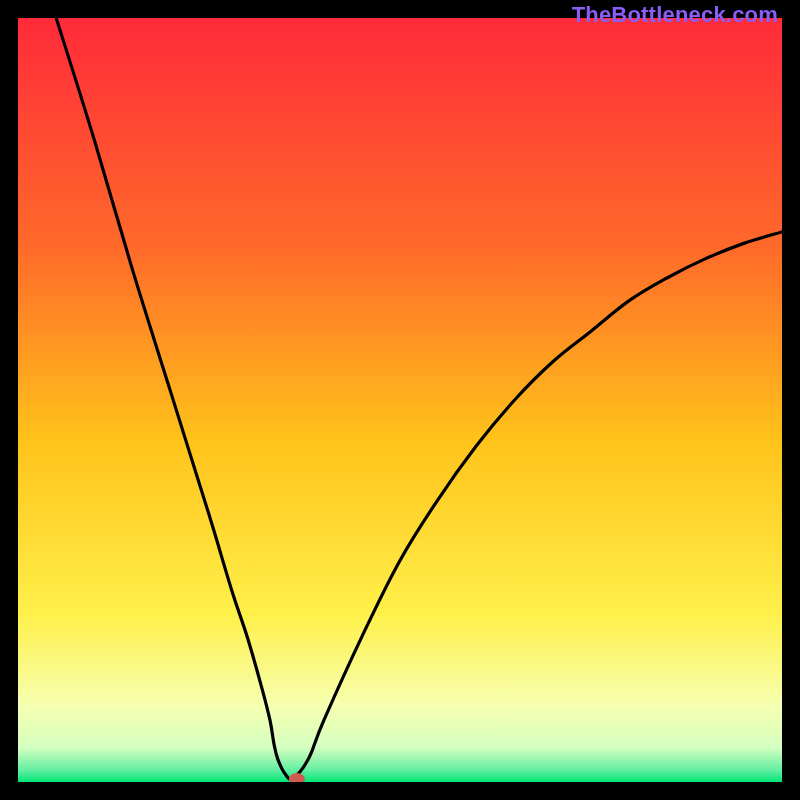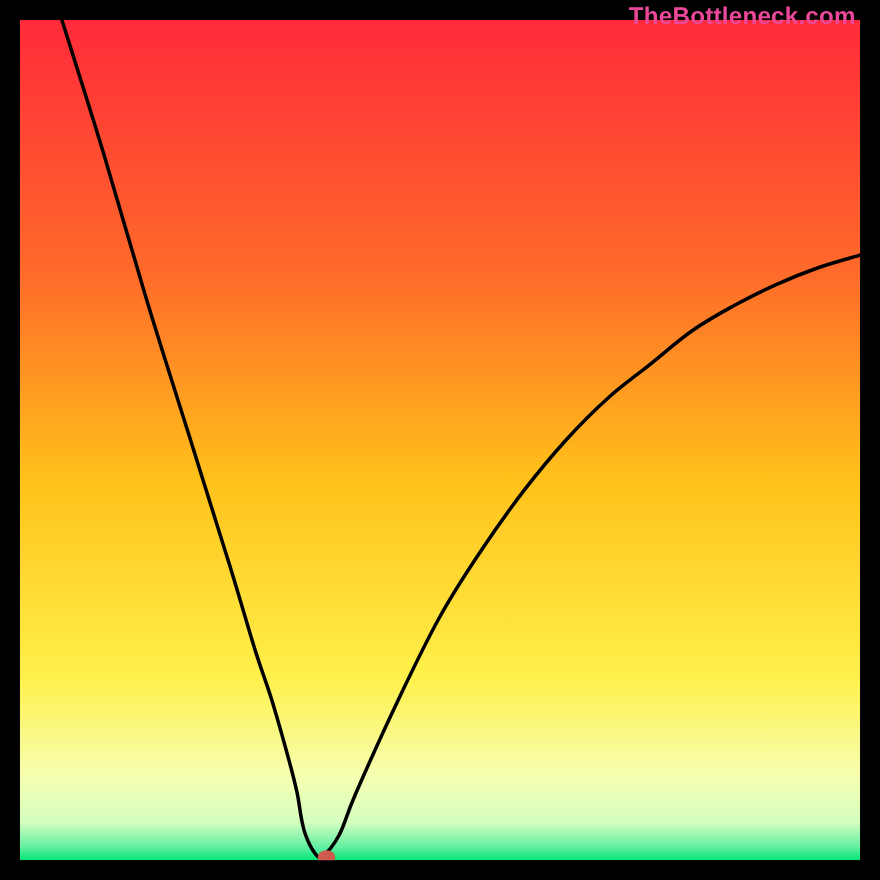--- a/index.html
+++ b/index.html
@@ -18,21 +18,21 @@
     height: 764px;
     background: #000;
   }
   .watermark {
     position: absolute;
     top: 2px;
     right: 22px;
     font-family: Arial, Helvetica, sans-serif;
     font-size: 22px;
     font-weight: 600;
-    color: #ec4899;
+    color: #8b5cf6;
     letter-spacing: 0.2px;
   }
   svg {
     display: block;
   }
 </style>
 </head>
 <body>
 
 <div class="frame">

